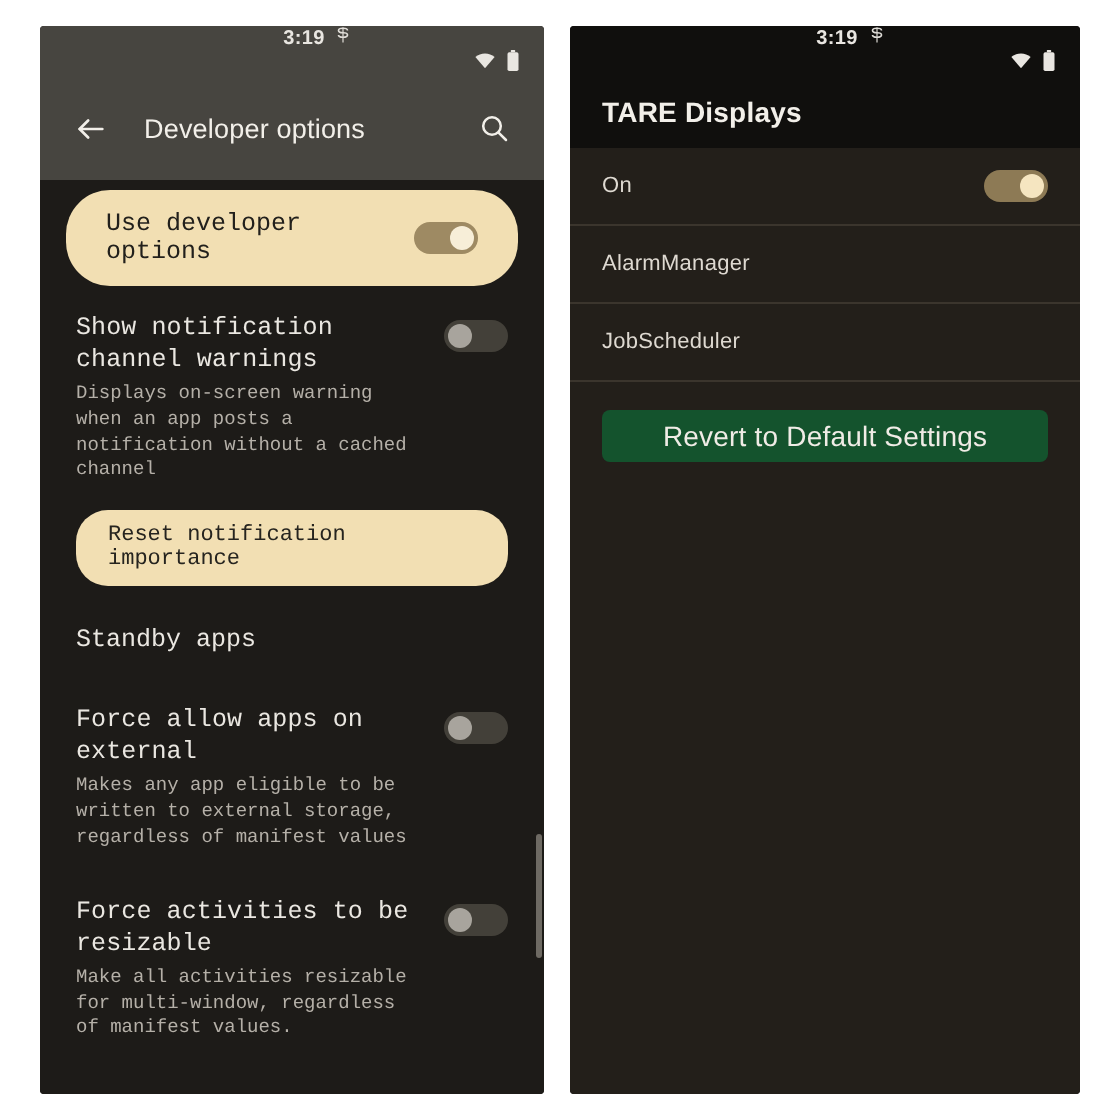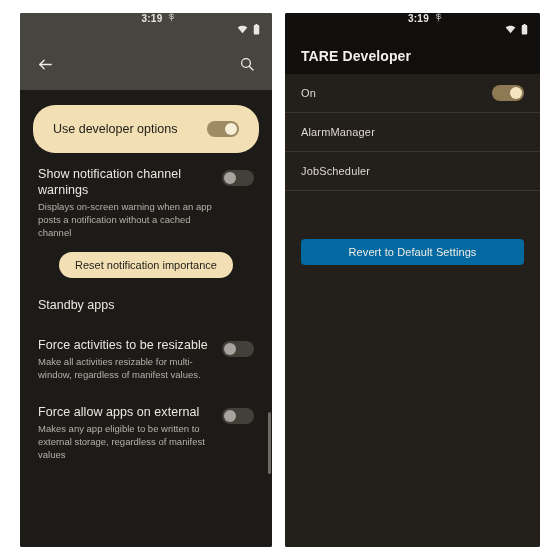--- a/index.html
+++ b/index.html
@@ -70,21 +70,21 @@
   .appbar-spacer { flex: 1; }
   .icon-btn {
     width: 22px; height: 22px;
     display: flex; align-items: center; justify-content: center;
     color: #f2efe9;
   }
   .left-body {
     background: #1d1b18;
     height: 457px;
     position: relative;
-    padding-top: 10px;
+    font-family: Liberation Mono, monospace;
   }
 
   .master-card {
     margin: 5px 13px 0 13px;
     background: #f2dfb3;
     border-radius: 22px;
     height: 48px;
     display: flex;
     align-items: center;
     padding: 0 20px;
@@ -206,30 +206,29 @@
     color: #ded9d1;
     letter-spacing: .15px;
   }
   .r-divider {
     height: 1px;
     background: #3b352d;
     margin: 0;
   }
   .r-btn-wrap { padding: 14px 16px 0 16px; }
   .r-btn {
-    background: #0369a1;
+    background: #14532d;
     border-radius: 4px;
     height: 26px;
     display: flex;
     align-items: center;
     justify-content: center;
-    font-size: 11px;
+    font-size: 14px;
     color: #f0ece6;
     letter-spacing: .1px;
-    margin-top: 34px;
   }
   .r-rest { background: #231f1a; flex: 1; }
 </style>
 </head>
 <body>
 
 <div class="stage">
 
   <div class="phone" id="phone-left">
 
@@ -259,20 +258,21 @@
       </div>
     </div>
 
     <div class="appbar-left">
       <span class="icon-btn">
         <svg width="17" height="17" viewBox="0 0 24 24" fill="none" stroke="#f2efe9" stroke-width="1.9" stroke-linecap="round" stroke-linejoin="round">
           <path d="M20 12 H4"></path>
             <path d="M10 6 L4 12 L10 18"></path>
         </svg>
       </span>
+      <span class="appbar-title">Developer options</span>
       <span class="appbar-spacer"></span>
       <span class="icon-btn">
         <svg width="16" height="16" viewBox="0 0 24 24" fill="none" stroke="#f2efe9" stroke-width="1.9" stroke-linecap="round">
           <circle cx="10.5" cy="10.5" r="6.6"></circle>
             <path d="M15.4 15.4 L21 21"></path>
         </svg>
       </span>
     </div>
 
     <div class="left-body">
@@ -297,32 +297,32 @@
 
       <div class="chip-row">
         <span class="chip">Reset notification importance</span>
       </div>
 
       <div class="simple-item">Standby apps</div>
 
 
       <div class="pref">
         <div class="pref-text">
+          <div class="pref-title">Force allow apps on external</div>
+          <div class="pref-sub">Makes any app eligible to be written to external storage, regardless of manifest values</div>
+        </div>
+        <span class="toggle off">
+            <span class="knob"></span>
+          </span>
+      </div>
+
+      <div class="pref">
+        <div class="pref-text">
           <div class="pref-title">Force activities to be resizable</div>
           <div class="pref-sub">Make all activities resizable for multi-window, regardless of manifest values.</div>
-        </div>
-        <span class="toggle off">
-            <span class="knob"></span>
-          </span>
-      </div>
-
-      <div class="pref">
-        <div class="pref-text">
-          <div class="pref-title">Force allow apps on external</div>
-          <div class="pref-sub">Makes any app eligible to be written to external storage, regardless of manifest values</div>
         </div>
         <span class="toggle off">
             <span class="knob"></span>
           </span>
       </div>
 
       <div class="scroll-indicator"></div>
     </div>
   </div>
 
@@ -347,21 +347,21 @@
         <span class="icon-batt">
           <svg width="7" height="11" viewBox="0 0 12 20" fill="#e9e6e1">
             <rect x="4" y="0" width="4" height="2" rx="0.6"></rect>
             <rect x="1" y="2" width="10" height="17" rx="1.6"></rect>
           </svg>
         </span>
       </div>
     </div>
 
     <div class="appbar-right">
-      <span class="t">TARE Developer</span>
+      <span class="t">TARE Displays</span>
     </div>
 
     <div class="right-body">
 
       <div class="r-row">
         <span class="r-label">On</span>
         <span class="toggle on-dark">
             <span class="knob"></span>
           </span>
       </div>

